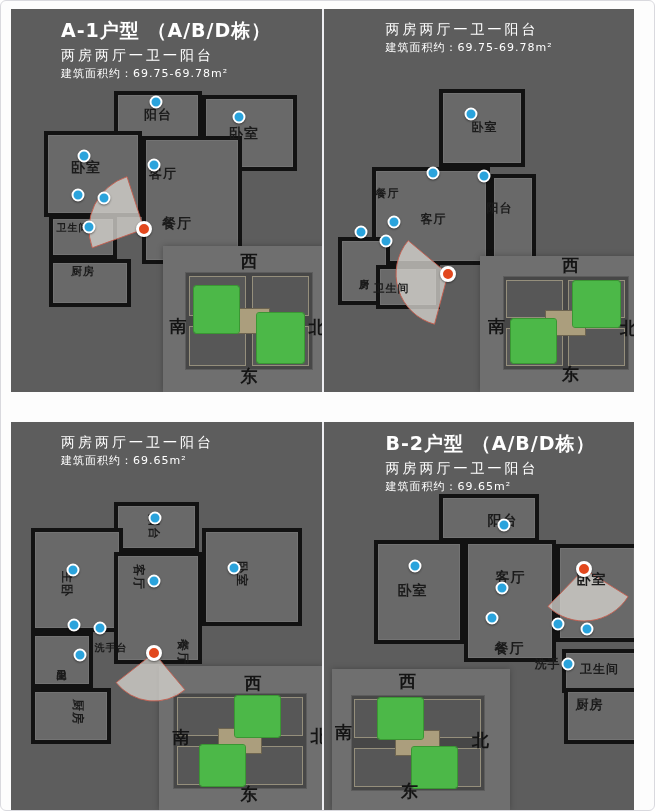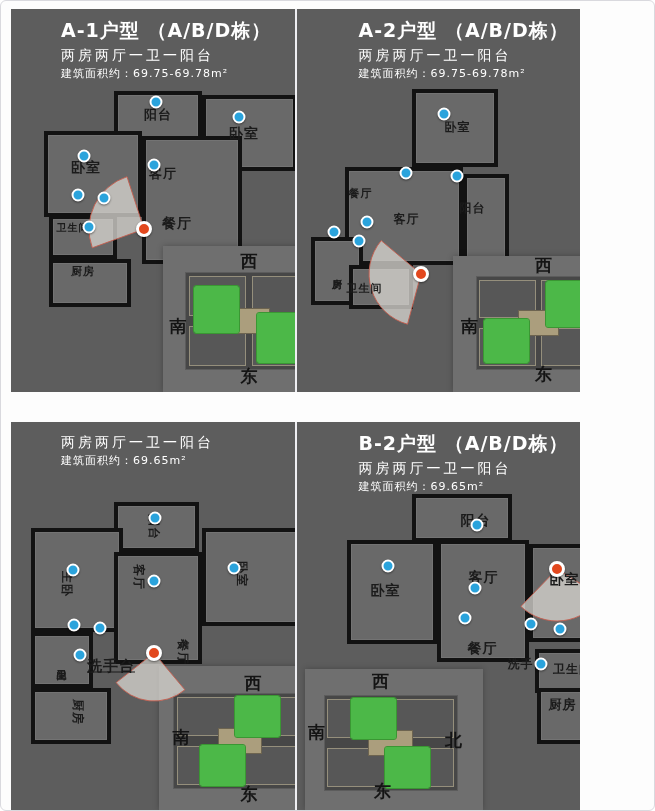--- a/index.html
+++ b/index.html
@@ -1,19 +1,19 @@
 <!DOCTYPE html>
 <html><head>
 <meta charset="utf-8">
 <style>
   *{margin:0;padding:0;box-sizing:border-box}
   html,body{background:#ffffff}
   body{font-family:"DejaVu Sans","Liberation Sans",sans-serif}
   .page{position:relative;width:655px;height:811px;background:#fdfdfd;border:1px solid #d9d9de;border-radius:6px;overflow:hidden}
-  .panel{position:absolute;left:10px;width:569px;display:flex;background:#5d5d5d}
+  .panel{position:absolute;left:10px;width:623px;display:flex;background:#5d5d5d}
   .panel-top{top:8px;height:383px}
   .panel-bottom{top:421px;height:388px}
   .vdivider{width:2px;background:#eeeef2;flex:0 0 2px}
   .quadrant{position:relative;flex:1;overflow:hidden}
   .hdr{position:absolute;left:50px;top:8px;z-index:7;color:#ffffff}
   .hdr h2{font-size:19px;font-weight:bold;letter-spacing:1px;line-height:26px;white-space:nowrap}
   .hdr .sub{font-size:14px;letter-spacing:3px;margin-top:3px;line-height:18px;white-space:nowrap}
   .hdr .area{font-size:11px;letter-spacing:1px;margin-top:3px;line-height:14px;white-space:nowrap}
   .plan{position:absolute;inset:0}
   .room{position:absolute;border:4px solid #121212;background:#696969;box-shadow:inset 0 0 0 1px rgba(255,255,255,.07);z-index:1}
@@ -80,21 +80,20 @@
           <div class="dot dot-blue" style="left: 143px; top: 156px;"></div>
           <div class="dot dot-blue" style="left: 67px; top: 186px;"></div>
           <div class="dot dot-blue" style="left: 93px; top: 189px;"></div>
           <div class="dot dot-blue" style="left: 78px; top: 218px;"></div>
           <div class="dot dot-red" style="left: 133px; top: 220px;"></div>
         </div>
     </div>
     <div class="vdivider"></div>
     <div class="quadrant">
       <header class="hdr" style="left:62px">
-        <h2>A-2户型 （A/B/D栋）</h2>
         <p class="sub">两房两厅一卫一阳台</p>
         <p class="area">建筑面积约：69.75-69.78m²</p>
       </header>
       <div class="plan">
           <div class="room" style="left: 115px; top: 80px; width: 86px; height: 78px;"></div>
           <div class="rlabel" style="left: 161px; top: 118px; font-size: 12px;">卧室</div>
           <div class="rlabel" style="left: 64px; top: 184px; font-size: 11px;">餐厅</div>
           <div class="room" style="left: 48px; top: 158px; width: 118px; height: 98px;"></div>
           <div class="rlabel" style="left: 110px; top: 210px; font-size: 12px;">客厅</div>
           <div class="room" style="left: 166px; top: 165px; width: 46px; height: 92px;"></div>
@@ -141,21 +140,21 @@
           <div class="room" style="left: 103px; top: 80px; width: 85px; height: 50px;"></div>
           <div class="rlabel m-r" style="left: 142px; top: 105px; font-size: 12px;">阳台</div>
           <div class="room" style="left: 20px; top: 106px; width: 92px; height: 104px;"></div>
           <div class="rlabel m-r" style="left: 55px; top: 162px; font-size: 12px;">主卧</div>
           <div class="room" style="left: 103px; top: 130px; width: 88px; height: 112px;"></div>
           <div class="rlabel m-r" style="left: 127px; top: 155px; font-size: 12px;">客厅</div>
           <div class="room" style="left: 191px; top: 106px; width: 100px; height: 98px;"></div>
           <div class="rlabel m-r" style="left: 230px; top: 152px; font-size: 12px;">卧室</div>
           <div class="room" style="left: 20px; top: 210px; width: 62px; height: 56px;"></div>
           <div class="rlabel m-v" style="left: 50px; top: 240px; font-size: 10px;">卫生间</div>
-          <div class="rlabel" style="left: 100px; top: 244px; font-size: 15px; text-decoration: underline;">洗手台</div>
+          <div class="rlabel" style="left: 100px; top: 226px; font-size: 10px;">洗手台</div>
           <div class="room" style="left: 20px; top: 266px; width: 80px; height: 56px;"></div>
           <div class="rlabel m-r" style="left: 66px; top: 290px; font-size: 12px;">厨房</div>
           <div class="rlabel m-r" style="left: 171px; top: 230px; font-size: 12px;">餐厅</div>
           <div class="inset" style="left: 148px; top: 244px; width: 165px; height: 144px;"></div>
           <div class="siteplan" style="left: 163px; top: 272px; width: 132px; height: 94px;">
             <div class="wing" style="left: 3%; top: 4%; width: 44%; height: 40%;"></div>
             <div class="wing" style="left: 53%; top: 4%; width: 44%; height: 40%;"></div>
             <div class="wing" style="left: 3%; top: 56%; width: 44%; height: 40%;"></div>
             <div class="wing" style="left: 53%; top: 56%; width: 44%; height: 40%;"></div>
             <div class="core" style="left: 34%; top: 37%; width: 32%; height: 26%;"></div>

